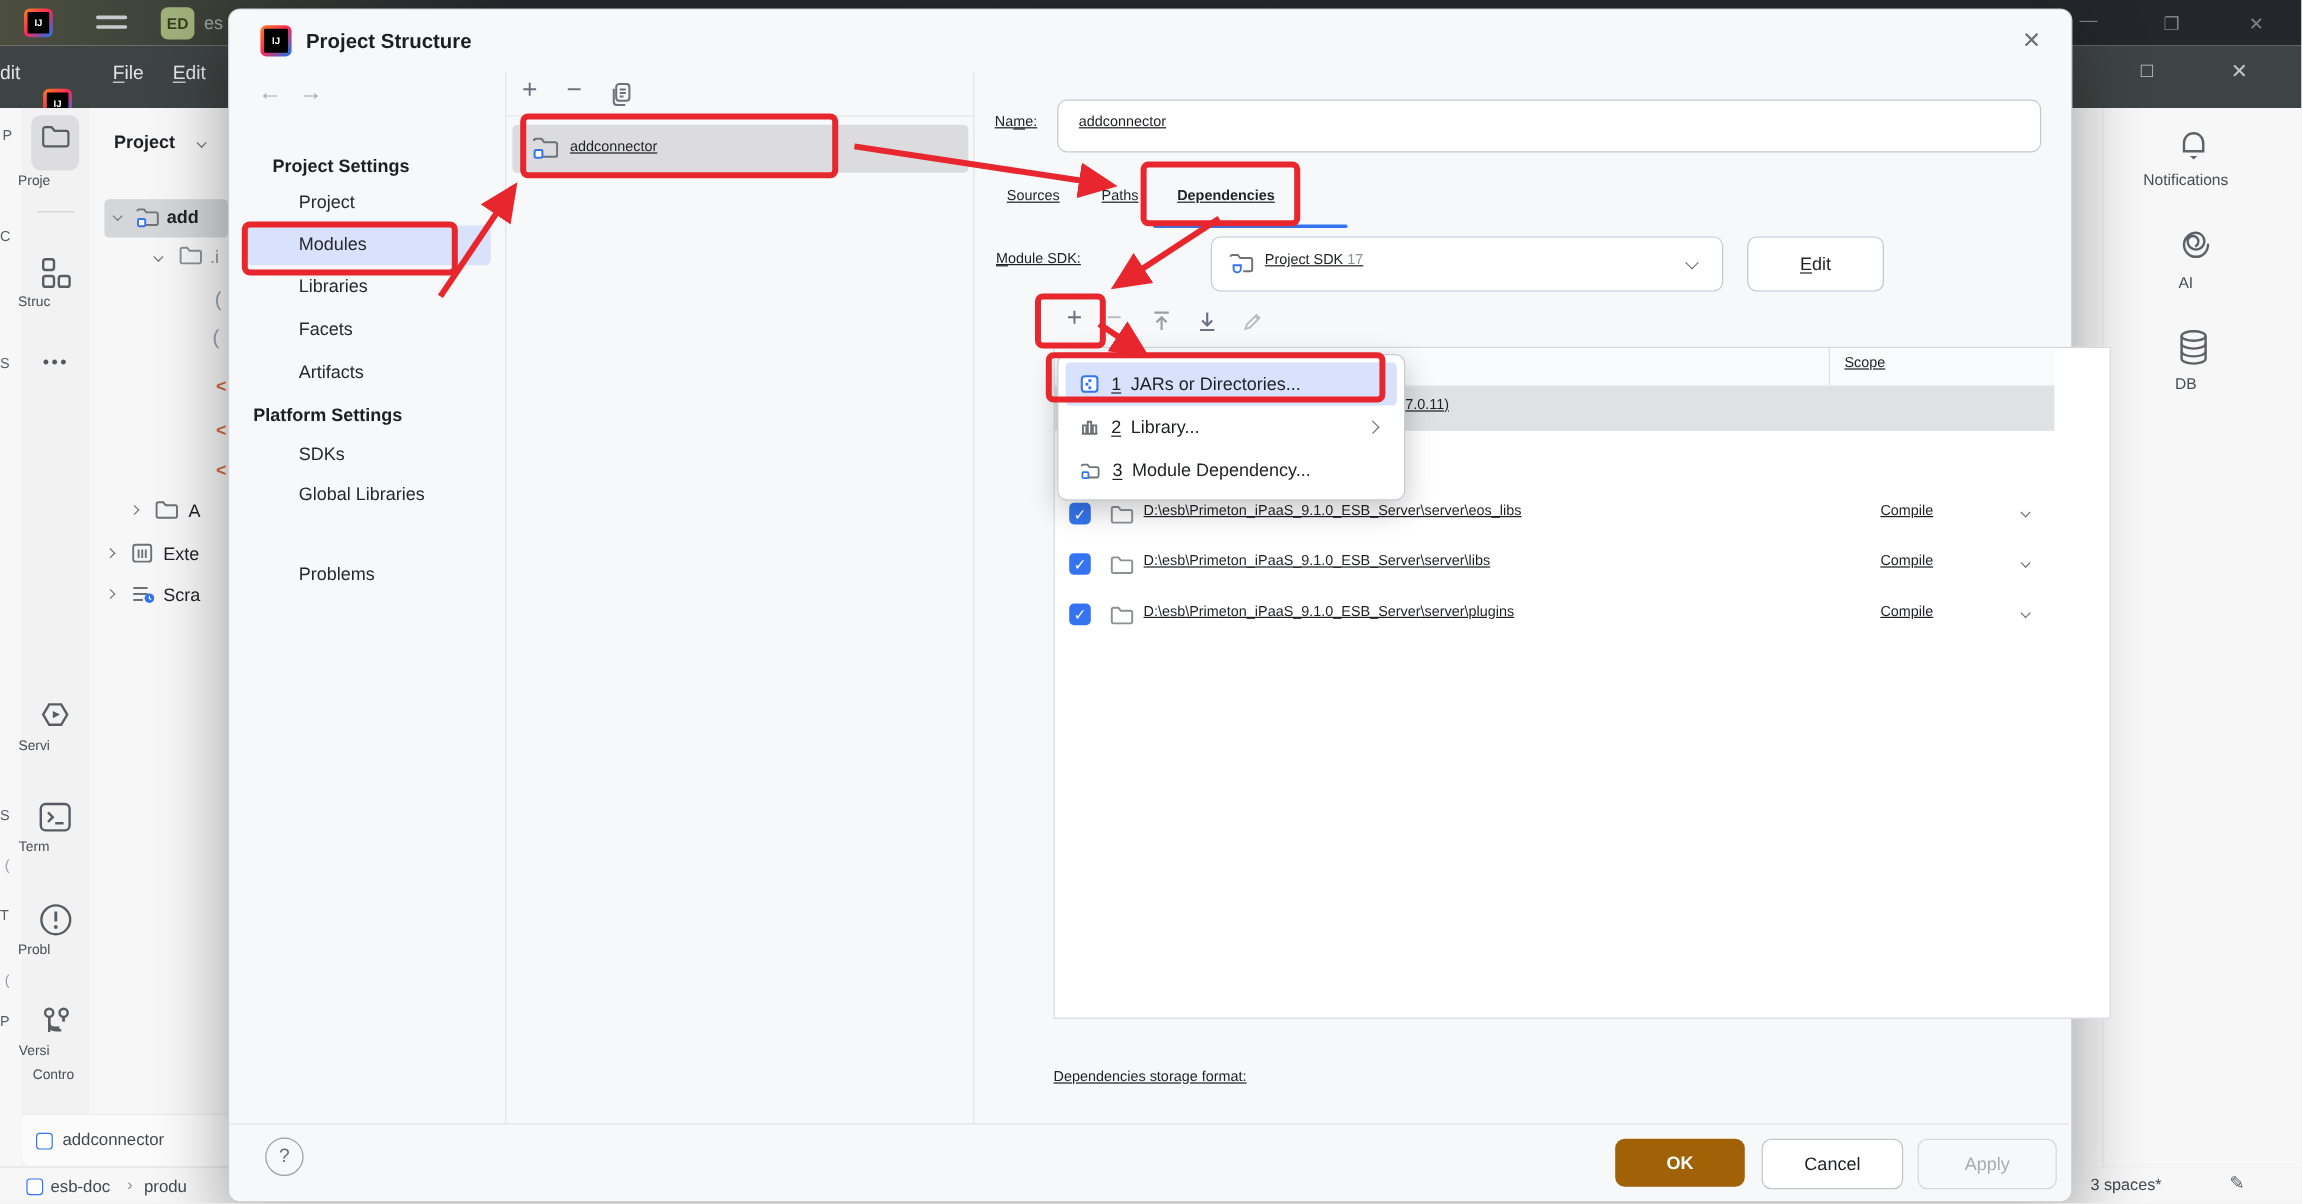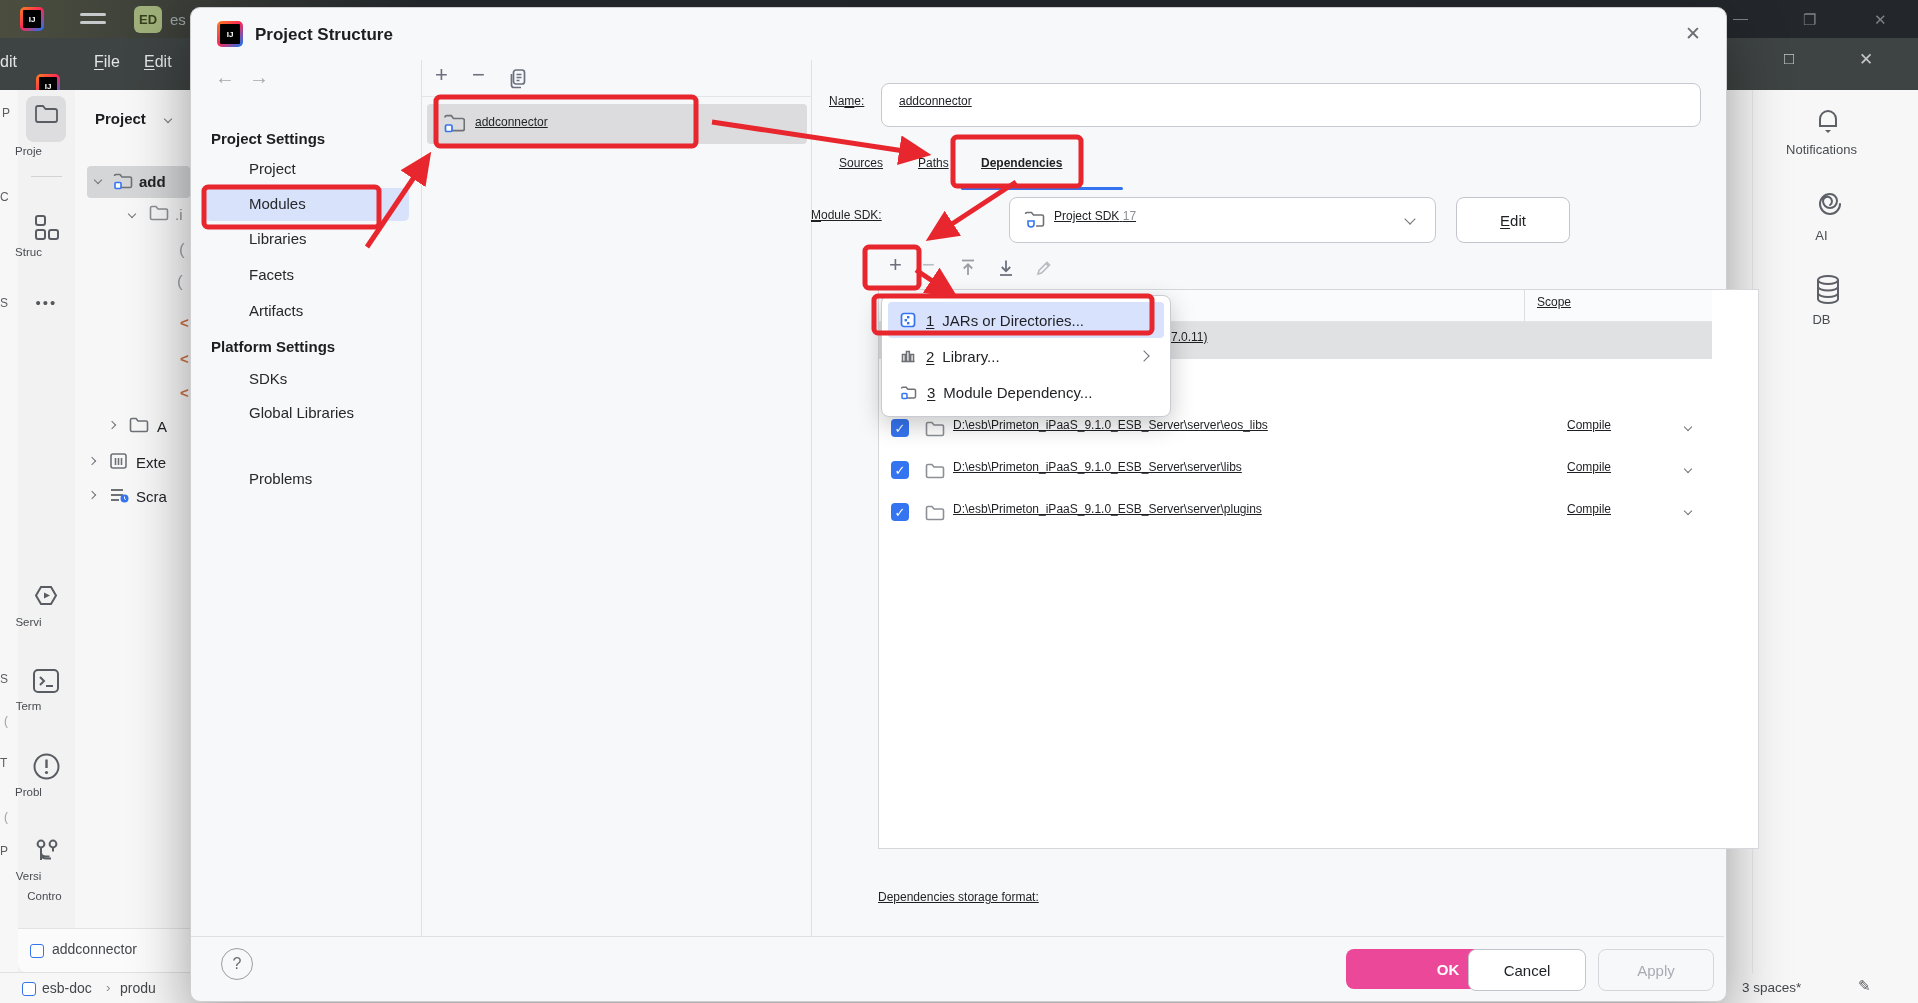--- a/index.html
+++ b/index.html
@@ -34,21 +34,21 @@
   .navhdr{font-size:15px;font-weight:bold;color:#1d1e20;}
   .navitem{font-size:15px;color:#27282c;}
   .navsel{background:#d9e2fb;border-radius:5px;}
   .lbl{font-size:12px;color:#1f2023;text-decoration:underline;}
   .gray{color:#8c8f94;}
   .input{background:#fff;border:1px solid #c6c9d0;border-radius:8px;}
   .tool{font-size:22px;color:#6c707e;}
   .table{background:#fff;border:1px solid #d6d7db;}
   .checkbox{width:18px;height:18px;background:#3574f0;border-radius:4px;color:#fff;font-size:13px;display:flex;align-items:center;justify-content:center;}
   .btn{border-radius:8px;font-size:15px;display:flex;align-items:center;justify-content:center;}
-  .btn.primary{background:#ec4899;color:#fff;font-weight:bold;padding-left:48px;}
+  .btn.primary{background:#a16207;color:#fff;font-weight:bold;}
   .btn.plain{background:#fff;border:1px solid #c2c5cc;color:#1f2023;}
   .btn.disabled{background:#f7f8fa;border:1px solid #d5d7dc;color:#a8abb3;}
   .popup{left:690px;top:287px;width:288px;height:120px;background:#fff;border:1px solid #c9cbd3;border-radius:8px;box-shadow:0 8px 24px rgba(0,0,0,.22);z-index:20;}
   .pitem{height:36px;display:flex;align-items:center;padding-left:12px;font-size:15px;color:#1f2023;position:relative;}
   .pitem.sel{background:#d8e2fd;border-radius:4px;}
   .pnum{margin:0 8px 0 10px;text-decoration:underline;text-underline-offset:2px;}
   svg.icon{display:block;}
   .selrow-mid{background:#dcdcde;border-radius:4px;}
 </style>
 </head>
@@ -211,21 +211,21 @@
   <div class="abs dialog">
     <div class="abs idea-logo" style="left:26px;top:13px;width:26px;height:26px;"></div>
     <div class="abs dlg-title" style="left:64px;top:17px;">Project Structure</div>
     <div class="abs" style="left:1494px;top:14px;font-size:19px;color:#6c7075;">✕</div>
 
     <div class="abs vline" style="left:230px;top:52px;height:876px;"></div>
     <div class="abs vline" style="left:620px;top:52px;height:876px;"></div>
 
     <div class="abs" style="left:24px;top:58px;font-size:20px;color:#a6a9ad;">←</div>
     <div class="abs" style="left:58px;top:58px;font-size:20px;color:#a6a9ad;">→</div>
-    <div class="abs navhdr" style="left:20px;top:122px;">Project Settings</div>
+    <div class="abs navhdr" style="left:36px;top:122px;">Project Settings</div>
     <div class="abs navitem" style="left:58px;top:152px;">Project</div>
     <div class="abs navsel" style="left:14px;top:180px;width:204px;height:33px;"></div>
     <div class="abs navitem" style="left:58px;top:187px;">Modules</div>
     <div class="abs navitem" style="left:58px;top:222px;">Libraries</div>
     <div class="abs navitem" style="left:58px;top:258px;">Facets</div>
     <div class="abs navitem" style="left:58px;top:294px;">Artifacts</div>
     <div class="abs navhdr" style="left:20px;top:330px;">Platform Settings</div>
     <div class="abs navitem" style="left:58px;top:362px;">SDKs</div>
     <div class="abs navitem" style="left:58px;top:396px;">Global Libraries</div>
     <div class="abs navitem" style="left:58px;top:462px;">Problems</div>
@@ -250,21 +250,21 @@
     <div class="abs lbl" style="left:638px;top:86px;"><span>Na</span><span class="u">m</span><span>e:</span></div>
     <div class="abs input" style="left:690px;top:75px;width:818px;height:42px;">
       <div class="abs lbl" style="left:17px;top:10px;">addconnector</div>
     </div>
 
     <div class="abs lbl" style="left:648px;top:148px;">Sources</div>
     <div class="abs lbl" style="left:727px;top:148px;">Paths</div>
     <div class="abs lbl" style="left:790px;top:148px;font-weight:bold;">Dependencies</div>
     <div class="abs" style="left:770px;top:179px;width:162px;height:3px;background:#3574f0;border-radius:2px;"></div>
 
-    <div class="abs lbl" style="left:620px;top:200px;"><span class="u">M</span><span>odule SDK:</span></div>
+    <div class="abs lbl" style="left:639px;top:200px;"><span class="u">M</span><span>odule SDK:</span></div>
     <div class="abs input" style="left:818px;top:189px;width:425px;height:44px;">
       <svg class="abs icon" style="left:14px;top:12px;" width="21" height="19" viewBox="0 0 21 19">
           <path d="M1.5,4 q0-1.5 1.5-1.5 h4.5 l2,2.5 h8.5 q1.5,0 1.5,1.5 v8 q0,1.5 -1.5,1.5 h-6" fill="none" stroke="#6e7277" stroke-width="1.6"></path>
           <path d="M4,11 h6 v3 a3,3 0 0 1 -6,0 z" fill="#fff" stroke="#3574f0" stroke-width="1.6"></path>
         </svg>
       <div class="abs lbl" style="left:44px;top:11px;"><span>Project SDK</span> <span class="gray">17</span></div>
       <span class="abs chv down" style="left:396px;top:17px;"></span>
     </div>
     <div class="abs btn plain" style="left:1265px;top:189px;width:112px;height:44px;">
         <span><span class="u">E</span><span>dit</span></span>

